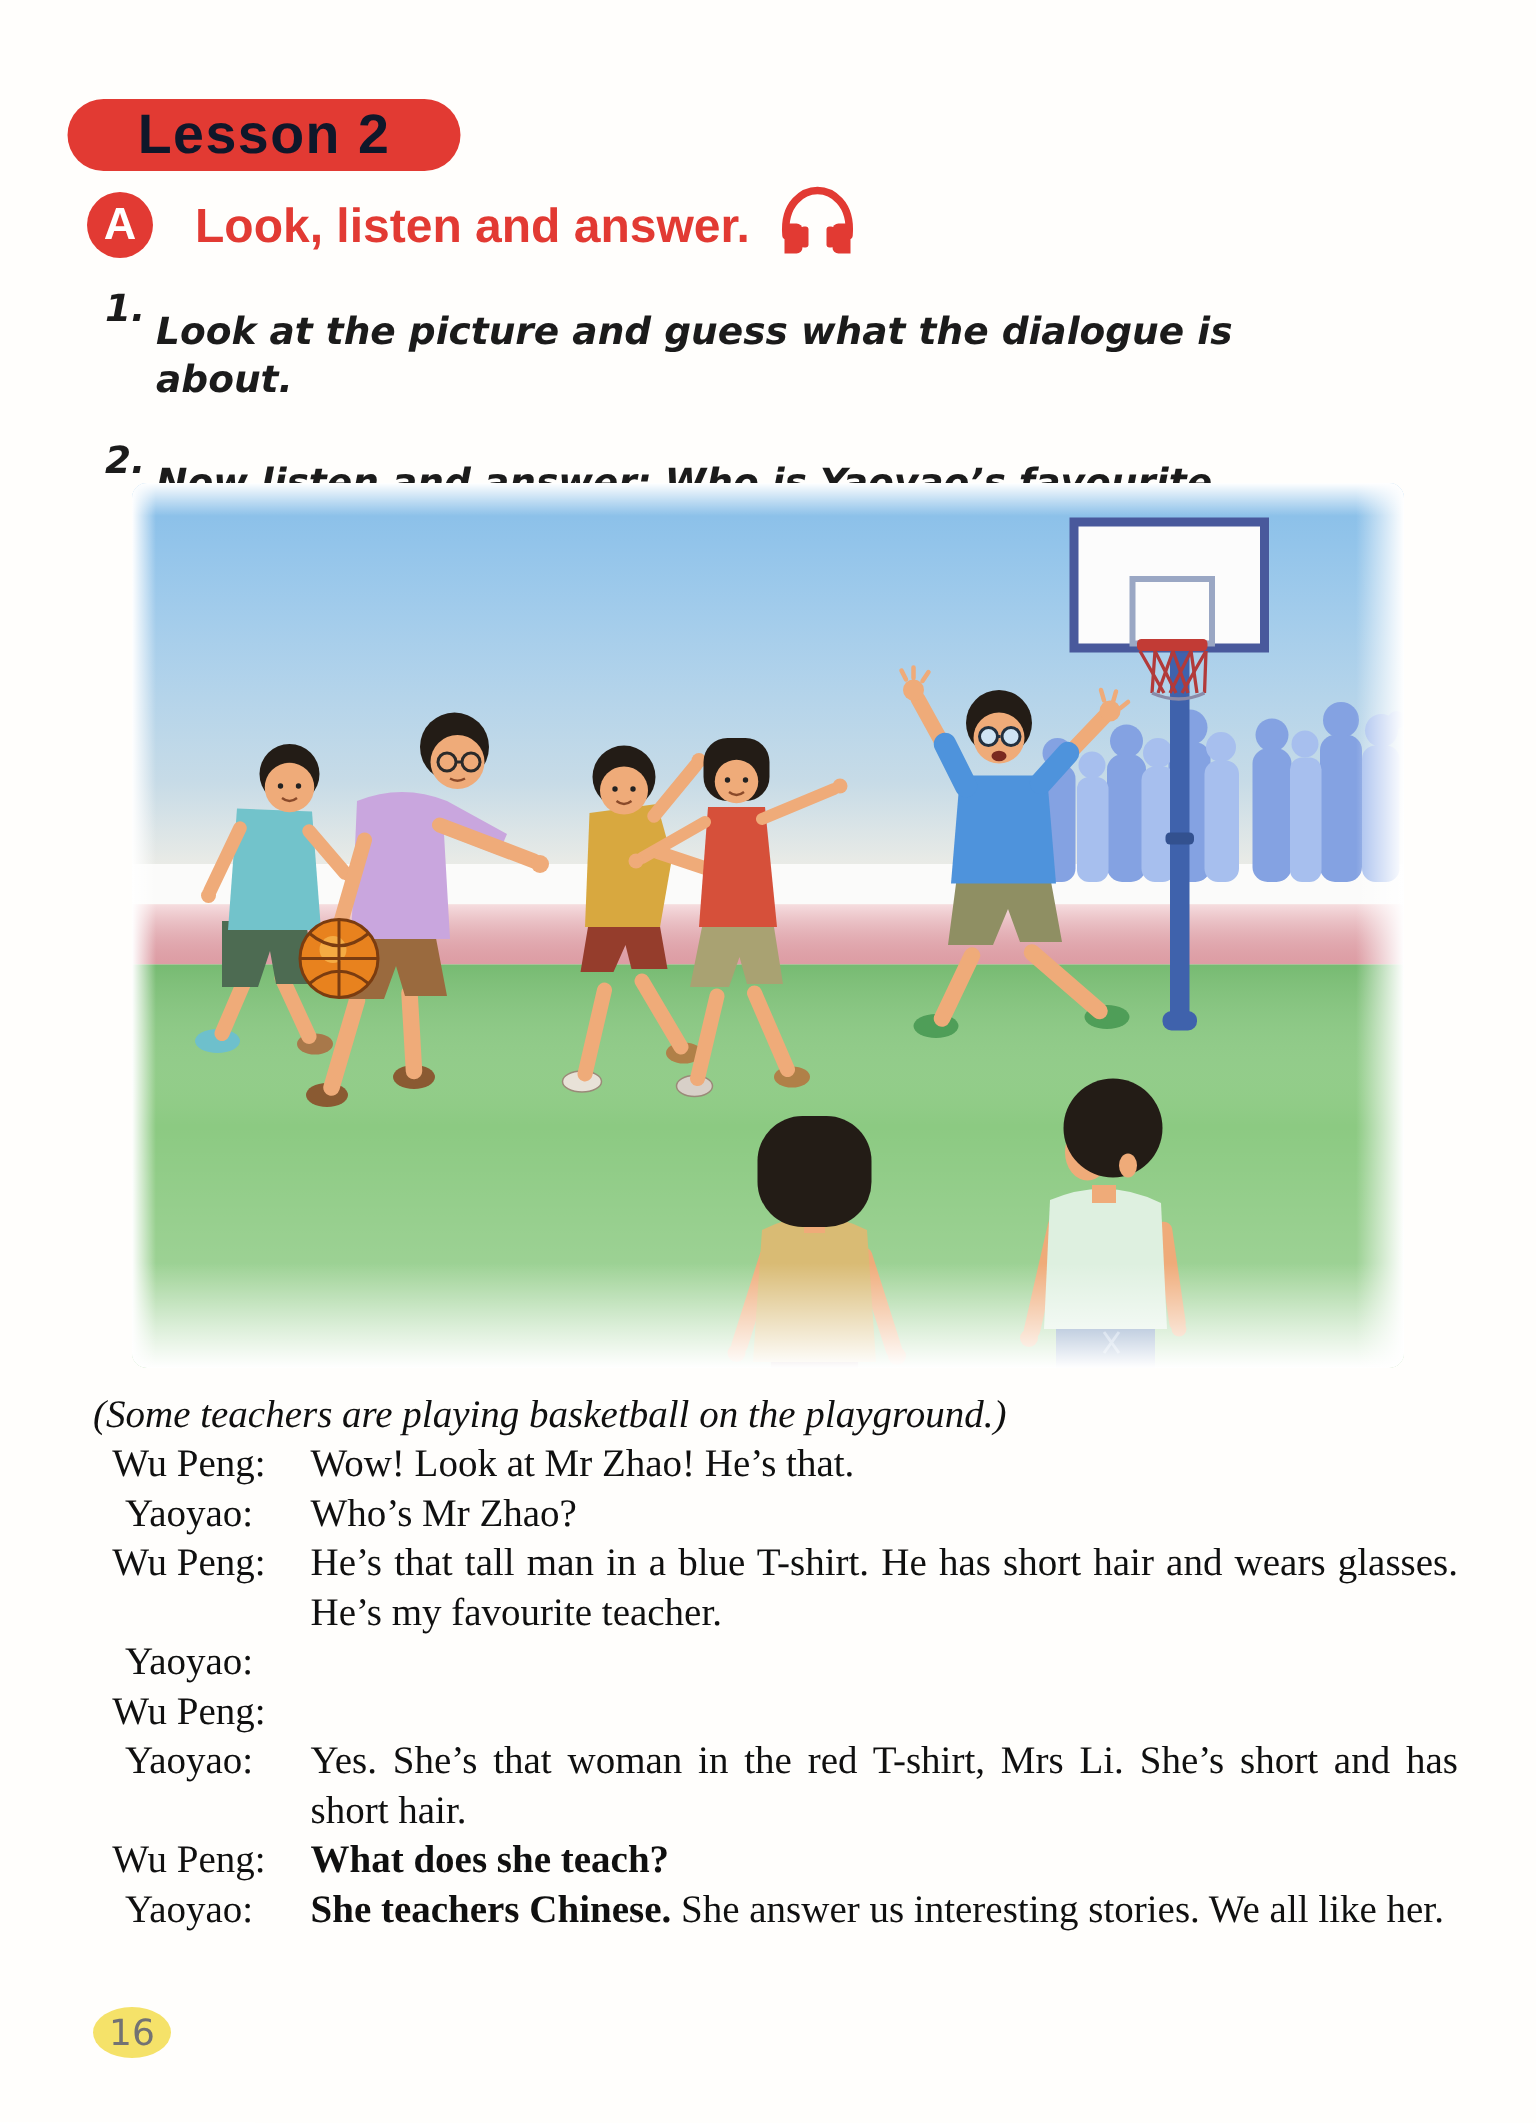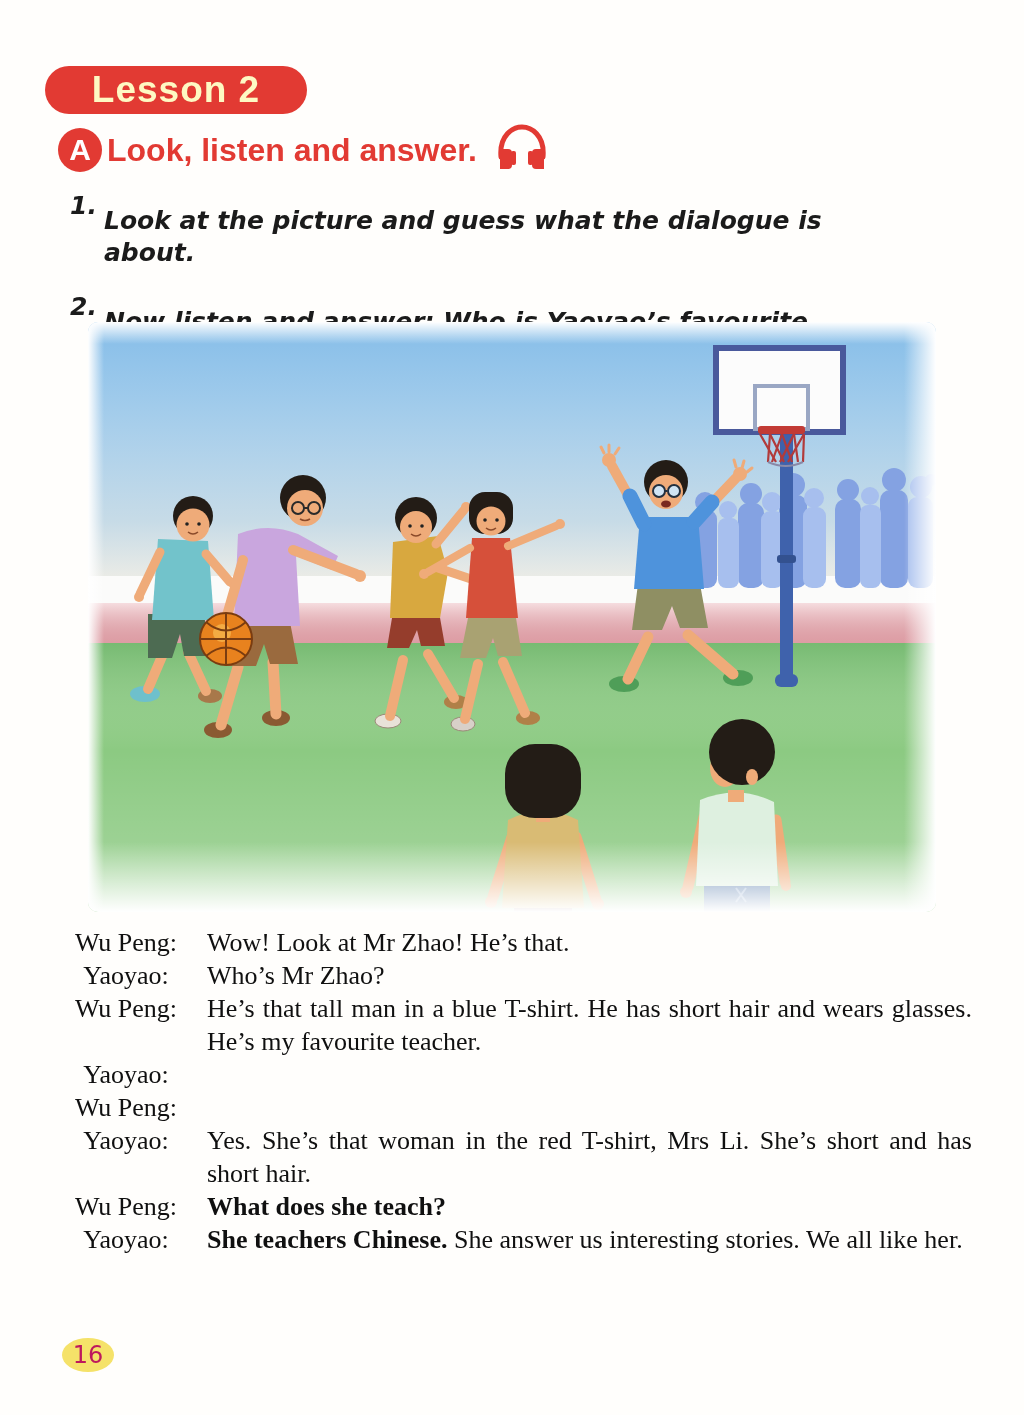--- a/index.html
+++ b/index.html
@@ -1,27 +1,27 @@
 <!DOCTYPE html>
 <html style="--accent: #e23a33; --pagenum-bg: #f5e269; --ill-sky: #85bde8; --ill-wall-pink: #eab3b8; --ill-grass: #8cca82; --ill-crowd-blue: #84a2e2; --ill-pole-blue: #3f62ac; --ill-basketball: #e8821e; --ill-skin: #efab79; --ill-teal-shirt: #72c3cb; --ill-purple-shirt: #c9a6de; --ill-yellow-shirt: #d8a83f; --ill-red-shirt: #d6503a; --ill-zhao-shirt: #4e93dc; --ill-yaoyao-shirt: #d9bb74; --ill-wupeng-shirt: #def0e0;"><head>
 <meta charset="utf-8">
 <style>
   html,body{margin:0;padding:0;background:#ffffff;}
   .page{position:relative;width:1024px;height:1415px;background:#fffefc;overflow:hidden;
         font-family:"Liberation Sans",sans-serif;}
   
   .lesson-badge{position:absolute;left:45px;top:66px;width:262px;height:48px;
-    background:var(--accent,#e23a33);border-radius:26px;color:#fef9c3;
+    background:var(--accent,#e23a33);border-radius:26px;color:#0f172a;
     display:flex;align-items:center;justify-content:center;
     font-size:37px;font-weight:bold;letter-spacing:1px;}
   
   .section-row{position:absolute;left:58px;top:128px;height:44px;display:flex;align-items:center;}
   .a-circle{width:44px;height:44px;border-radius:50%;background:var(--accent,#e23a33);
     color:#fff;font-size:30px;font-weight:bold;display:flex;align-items:center;justify-content:center;flex:0 0 auto;}
-  .section-title{color:var(--accent,#e23a33);font-size:32px;font-weight:bold;margin-left:5px;white-space:nowrap;}
+  .section-title{color:var(--accent,#e23a33);font-size:32px;font-weight:bold;margin-left:28px;white-space:nowrap;}
   .hp-icon{margin-left:14px;flex:0 0 auto;}
   
   .instructions{position:absolute;left:70px;top:190px;width:845px;display:flex;flex-direction:column;gap:22px;}
   .instr-row{display:flex;font-family:"DejaVu Sans",sans-serif;font-style:italic;font-weight:bold;
     font-size:25px;line-height:32px;color:#1b1b1b;}
   .instr-num{flex:0 0 34px;}
   .instr-txt{flex:1;max-width:810px;margin-top:15px;}
   
   .illustration{position:absolute;left:88px;top:322px;width:848px;height:590px;border-radius:10px;overflow:hidden;}
   .illustration svg{display:block;}
@@ -47,21 +47,21 @@
     font-family:"Liberation Serif",serif;font-size:26px;line-height:33px;color:#101010;}
   .stage{font-style:italic;margin-left:2px;}
   .d-row{display:flex;}
   .d-speaker{flex:0 0 132px;text-align:center;white-space:nowrap;}
   .d-text{flex:1;padding-left:15px;text-align:justify;}
   .d-text b{font-weight:bold;}
   
   .page-number{position:absolute;left:62px;top:1338px;width:52px;height:34px;
     background:var(--pagenum-bg,#f5e269);border-radius:50%;
     display:flex;align-items:center;justify-content:center;
-    font-family:"DejaVu Sans",sans-serif;font-size:24px;color:#be185d;}
+    font-family:"DejaVu Sans",sans-serif;font-size:24px;color:#737373;}
 </style>
 </head>
 <body>
 
 <div class="page">
 
   <div class="lesson-badge">
     <span>Lesson 2</span>
   </div>
 
@@ -298,20 +298,21 @@
       </g>
 
       <rect x="0" y="520" width="848" height="70" fill="url(#fadeBottom)"></rect>
       <rect x="816" y="0" width="32" height="590" fill="url(#fadeRight)"></rect>
       <rect x="0" y="0" width="16" height="590" fill="url(#fadeLeft)"></rect>
       <rect x="0" y="0" width="848" height="22" fill="url(#fadeTop)"></rect>
     </svg>
   </div>
 
   <div class="dialogue">
+    <div class="stage">(Some teachers are playing basketball on the playground.)</div>
     <div>
         <div class="d-row">
           <span class="d-speaker">Wu Peng:</span>
           <span class="d-text"><span>Wow! Look at Mr Zhao! He’s that.</span></span>
         </div>
         <div class="d-row">
           <span class="d-speaker">Yaoyao:</span>
           <span class="d-text"><span>Who’s Mr Zhao?</span></span>
         </div>
         <div class="d-row">

